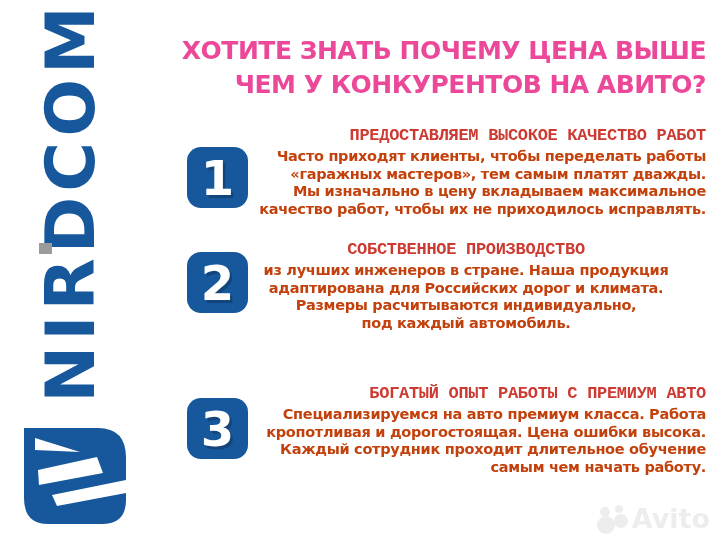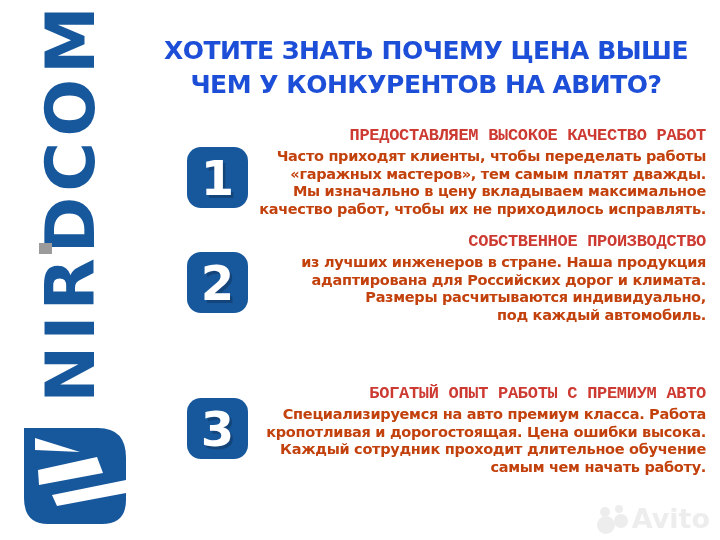--- a/index.html
+++ b/index.html
@@ -17,38 +17,38 @@
   }
   .brand-accent {
     position:absolute; left:39px; top:243px; width:13px; height:11px;
     background:#9b9b9b;
   }
   .logo-icon { position:absolute; left:22px; top:428px; width:104px; height:96px; }
 
   
   .title {
     position:absolute; top:34px; right:14px; width:560px;
-    text-align:center; color:#1d4ed8;
+    text-align:right; color:#ec4899;
     font-size:25px; font-weight:bold; line-height:34px; letter-spacing:-0.5px;
   }
 
   
   .section {
     position:absolute; right:14px; width:480px; text-align:right;
   }
   .section-heading {
     color:#cd3a32; font-size:17px; font-weight:bold; line-height:19px;
     letter-spacing:-0.3px; margin-bottom:3px;font-family:Liberation Mono, monospace;
   }
   .section-line {
     color:#c2410c; font-size:14.5px; font-weight:bold; line-height:17.5px;
     letter-spacing:-0.3px;
   }
   .sec-1 { top:126px; }
-  .sec-2 { top:232px; }
+  .sec-2 { top:240px;text-align:center; }
   .sec-3 { top:384px; }
 
   .badge {
     position:absolute; left:187px; width:61px; height:61px;
     background:#17589d; border-radius:14px;
     display:flex; align-items:center; justify-content:center;
     color:#ffffff; font-size:48px; font-weight:bold;
     text-shadow:2.5px 2.5px 0 rgba(15,45,80,0.45);
   }
   .badge-1 { top:147px; }

